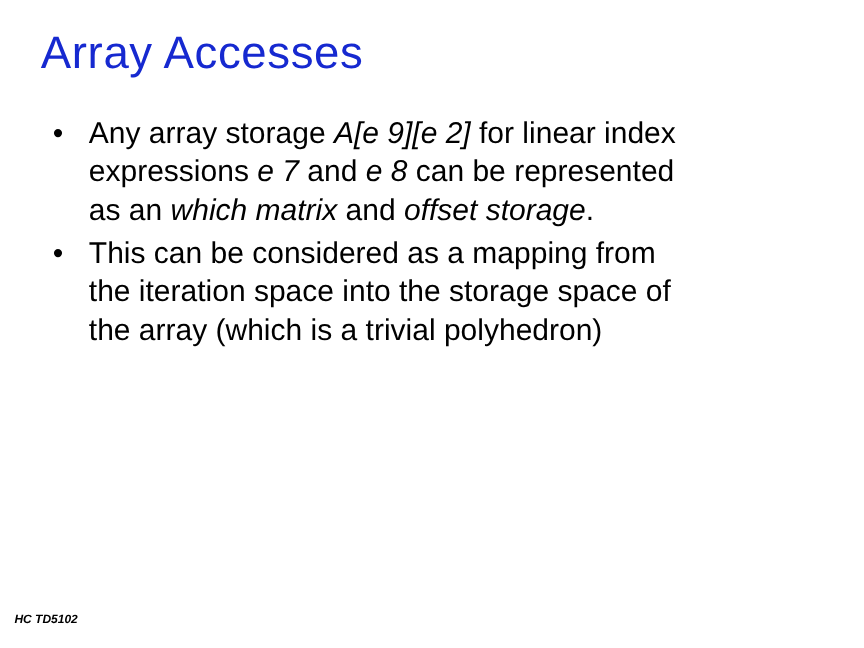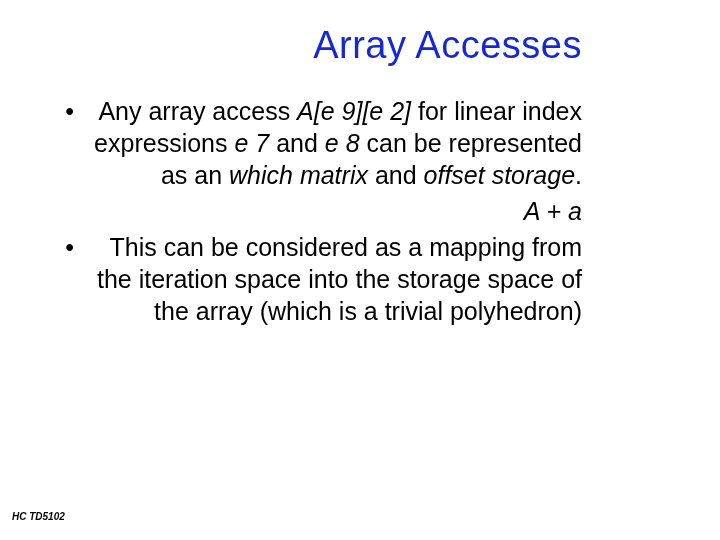--- a/index.html
+++ b/index.html
@@ -1,42 +1,41 @@
 <!DOCTYPE html>
 <html><head>
 <meta charset="utf-8">
 <style>
   * { margin: 0; padding: 0; box-sizing: border-box; }
   html, body { width: 720px; height: 540px; background: #fff; font-family: Arial, Helvetica, sans-serif; color: #000; }
-  .slide { width: 616px; height: 540px; position: relative; padding: 24px 34px 16px 34px; text-align: right; }
+  .slide { width: 616px; height: 540px; position: relative; padding: 24px 34px 16px 34px; }
   .title { font-size: 38px; color: #1629d0; font-weight: 400; margin-bottom: 28px; letter-spacing: 0.5px; }
   .body { font-size: 25px; line-height: 1.28; color: #000; padding-left: 10px; }
   .bullet { display: flex; margin-bottom: 4px; }
   .bullet .dot { width: 30px; flex-shrink: 0; }
   .bullet .txt { flex: 1; }
   .italic { font-style: italic; }
   .formula { padding-left: 180px; margin: 2px 0 4px 0; font-size: 25px; }
   .footer { position: absolute; left: 12px; bottom: 18px; font-size: 10px; font-style: italic; color: #000; font-weight: bold; }
 </style>
 </head>
 <body>
 
 <div class="slide">
   <div class="title">Array Accesses</div>
 
   <div class="body">
 
     <div class="bullet">
       <div class="dot">•</div>
       <div class="txt">
-        <span>Any array access </span><span class="italic">A[e 9][e 2]</span><span> for linear index expressions </span><span class="italic">e 7</span><span> and </span><span class="italic">e 8</span><span> can be represented as an </span><span class="italic">which matrix</span><span> and </span><span class="italic">offset storage</span><span>.</span>
+        <span>Any array storage </span><span class="italic">A[e 9][e 2]</span><span> for linear index expressions </span><span class="italic">e 7</span><span> and </span><span class="italic">e 8</span><span> can be represented as an </span><span class="italic">which matrix</span><span> and </span><span class="italic">offset storage</span><span>.</span>
       </div>
     </div>
 
-    <div class="formula italic">A + a</div>
 
     <div class="bullet">
       <div class="dot">•</div>
       <div class="txt">This can be considered as a mapping from the iteration space into the storage space of the array (which is a trivial polyhedron)</div>
     </div>
 
   </div>
 
   <div class="footer">HC  TD5102</div>
 </div>

